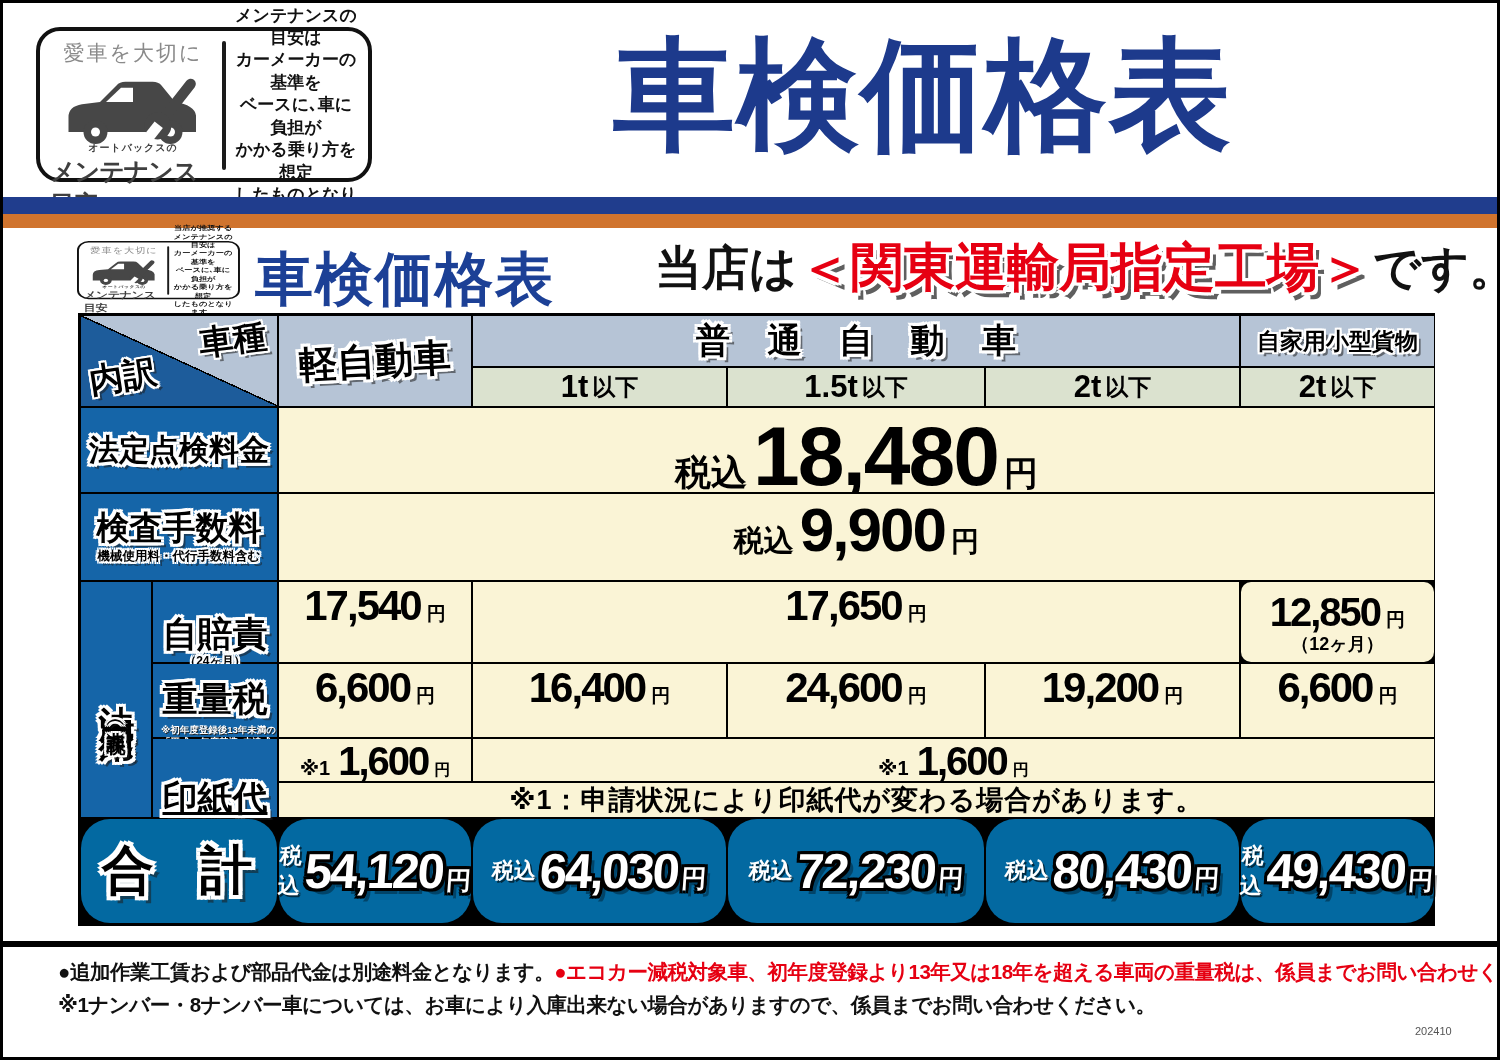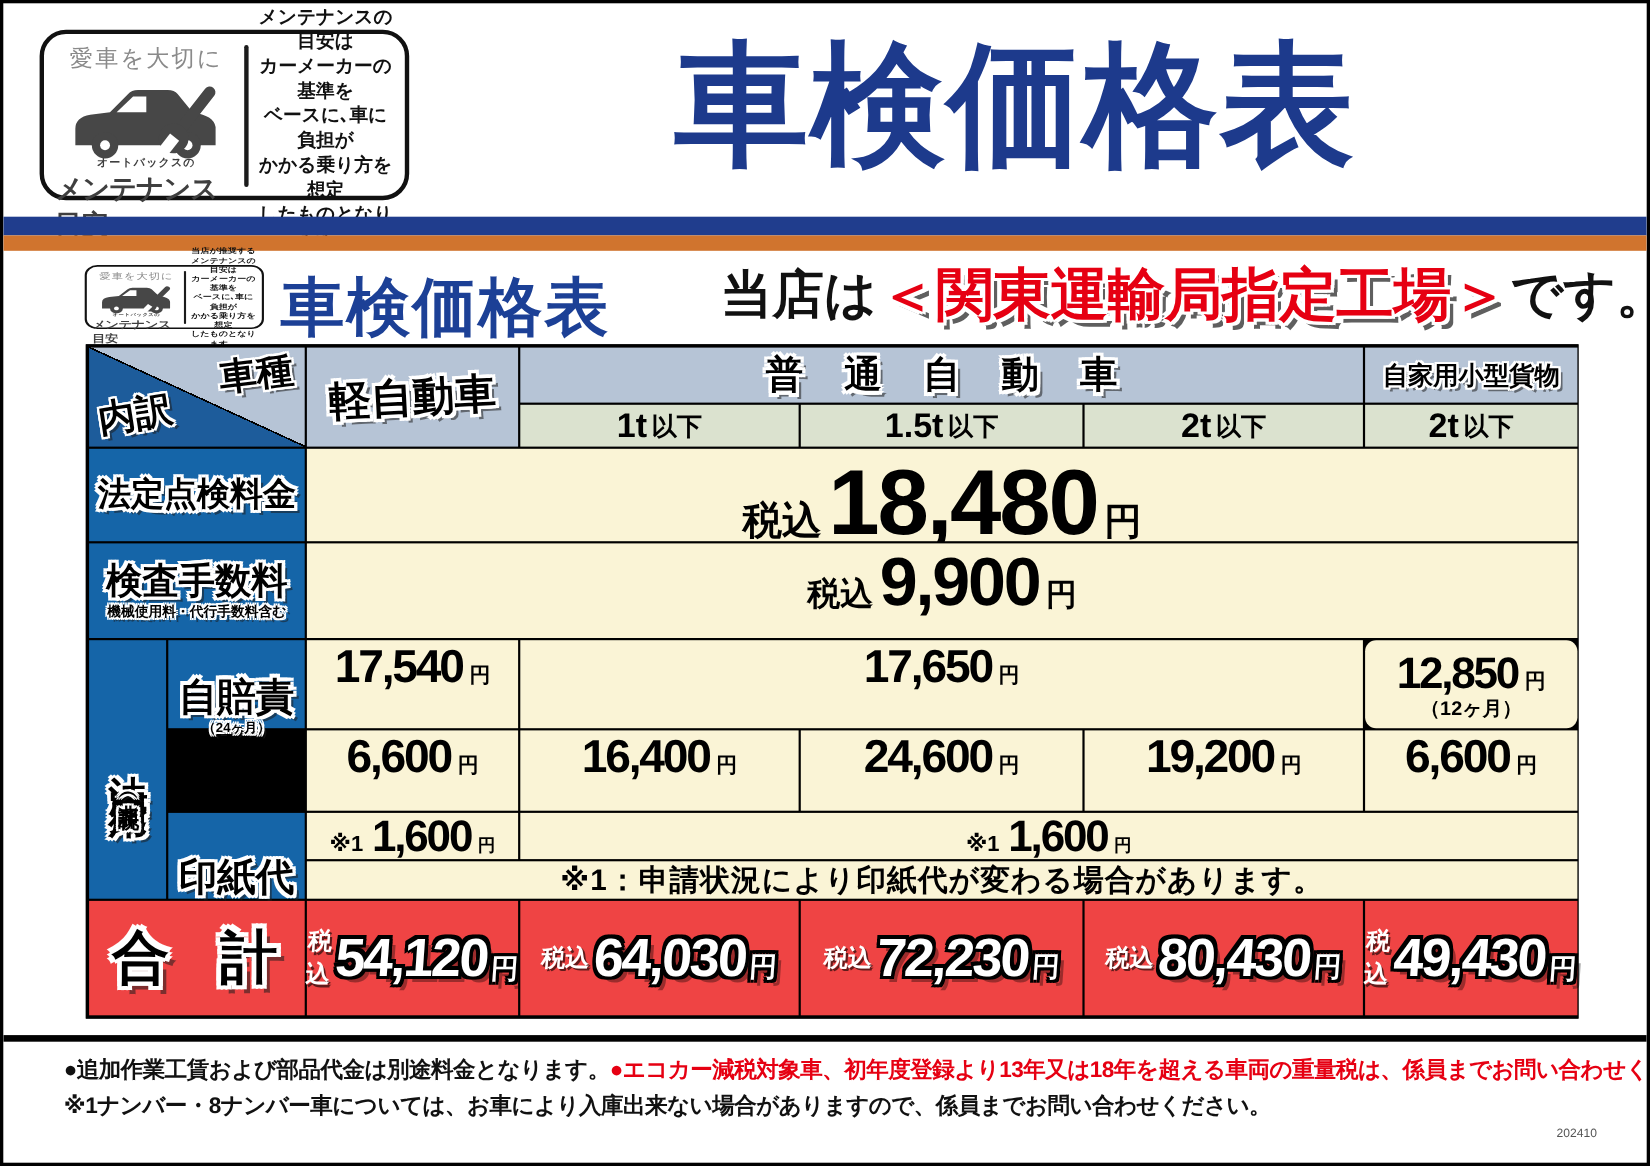--- a/index.html
+++ b/index.html
@@ -46,21 +46,21 @@
   
   .price-table { position:absolute; left:75px; top:310px; width:1357px; height:613px;
       display:grid; gap:2px; background:#000; border:3px solid #000;
       grid-template-columns:70px 124px 192px 253px 256px 253px 1fr;
       grid-template-rows:50px 38px 84px 86px 80px 73px 42px 34px 1fr; }
   .cell { display:flex; align-items:center; justify-content:center; background:#faf4d6;
           position:relative; overflow:visible; }
   .bg-bluegray { background:#b6c4d6; }
   .bg-green    { background:#dbe2cf; }
   .bg-blue     { background:#1565a8; }
-  .bg-red      { background:#ef4444; }
+  .bg-red      { background:#0369a1;border-radius:29px; }
 
   
   .ow-sm, .ow, .ow-lg { color:#000; font-weight:900; }
   .ow-sm { text-shadow:2px 0 0 #fff,-2px 0 0 #fff,0 2px 0 #fff,0 -2px 0 #fff,
            2px 2px 0 #fff,-2px -2px 0 #fff,2px -2px 0 #fff,-2px 2px 0 #fff,4px 4px 0 rgba(30,30,30,.55); }
   .ow    { text-shadow:3px 0 0 #fff,-3px 0 0 #fff,0 3px 0 #fff,0 -3px 0 #fff,
            3px 3px 0 #fff,-3px -3px 0 #fff,3px -3px 0 #fff,-3px 3px 0 #fff,5px 5px 0 rgba(30,30,30,.55); }
   .ow-lg { text-shadow:4px 0 0 #fff,-4px 0 0 #fff,0 4px 0 #fff,0 -4px 0 #fff,
            4px 4px 0 #fff,-4px -4px 0 #fff,4px -4px 0 #fff,-4px 4px 0 #fff,7px 7px 0 rgba(30,30,30,.55); }
   .ob { color:#fff; font-weight:900;
@@ -271,20 +271,27 @@
       <span class="yen y19">円</span>
     </div>
     <div class="cell cell-col" style="grid-column:7/8; grid-row:5/6;border-radius:10px;">
       <span class="money">
         <span class="num n40">12,850</span>
         <span class="yen y19">円</span>
       </span>
       <span class="small-term">（12ヶ月）</span>
     </div>
 
+    <div class="cell bg-blue rowlab" style="grid-column:2/3; grid-row:6/7;">
+      <span class="big36 ow">重量税</span>
+      <span class="tiny">
+        <span>※初年度登録後13年未満の</span><br>
+        <span>「平成27年度基準“未達成車”」の場合</span>
+      </span>
+    </div>
     <div class="cell money" style="grid-column:3/4; grid-row:6/7;">
       <span class="num n42">6,600</span>
       <span class="yen y19">円</span>
     </div>
     <div class="cell money" style="grid-column:4/5; grid-row:6/7;">
       <span class="num n42">16,400</span>
       <span class="yen y19">円</span>
     </div>
     <div class="cell money" style="grid-column:5/6; grid-row:6/7;">
       <span class="num n42">24,600</span>
@@ -292,21 +299,21 @@
     </div>
     <div class="cell money" style="grid-column:6/7; grid-row:6/7;">
       <span class="num n42">19,200</span>
       <span class="yen y19">円</span>
     </div>
     <div class="cell money" style="grid-column:7/8; grid-row:6/7;">
       <span class="num n42">6,600</span>
       <span class="yen y19">円</span>
     </div>
 
-    <div class="cell bg-blue rowlab" style="grid-column:2/3; grid-row:7/9;">
+    <div class="cell bg-blue rowlab" style="grid-column:2/3; grid-row:7/9;text-decoration:underline;">
       <span class="big36 ow">印紙代</span>
     </div>
     <div class="cell money" style="grid-column:3/4; grid-row:7/8;">
       <span class="ref">※1</span>
       <span class="num n40">1,600</span>
       <span class="yen y16">円</span>
     </div>
     <div class="cell money" style="grid-column:4/8; grid-row:7/8;">
       <span class="ref">※1</span>
       <span class="num n40">1,600</span>

